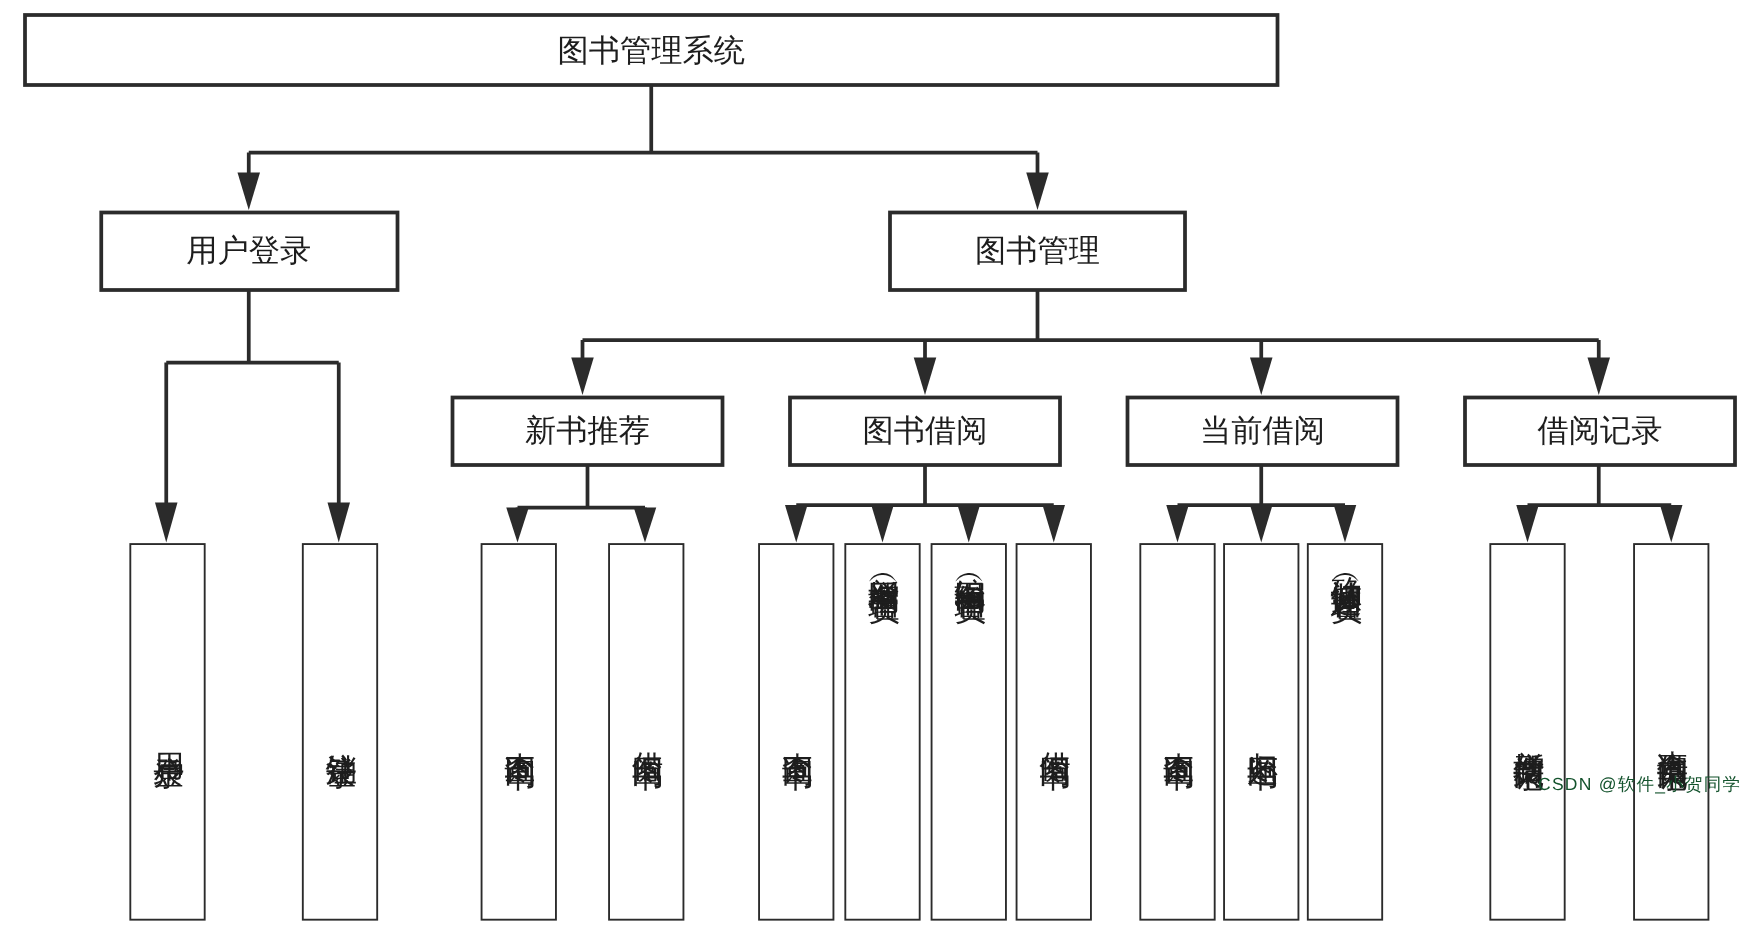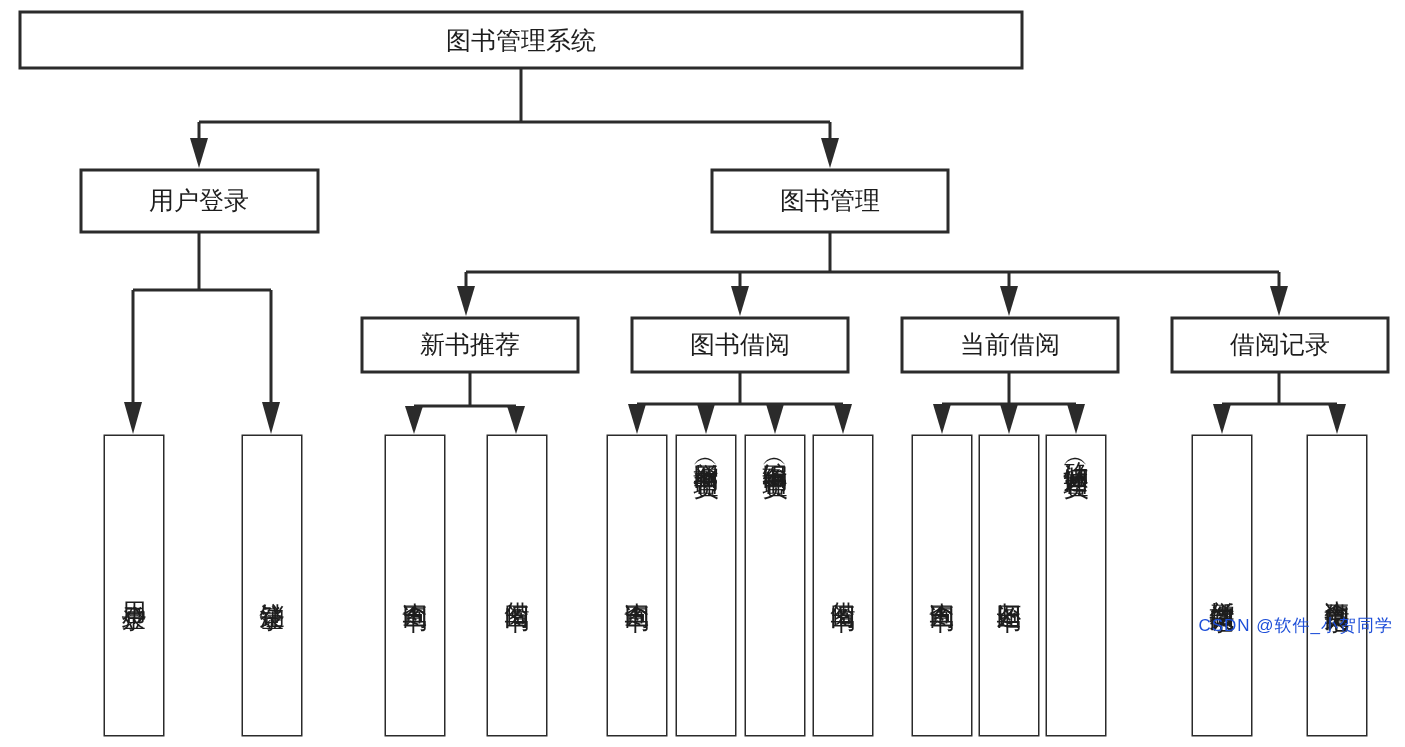--- a/index.html
+++ b/index.html
@@ -67,22 +67,22 @@
     letter-spacing: 2px;
     color: #1d1d1d;
     white-space: nowrap;
     text-align: center;
   }
   .watermark {
     position: absolute;
     right: 12px;
     bottom: 6px;
     font-family: "Liberation Sans", "DejaVu Sans", sans-serif;
-    font-size: 17px;
-    color: #1d4ed8;
+    font-size: 14px;
+    color: #14532d;
     letter-spacing: 1px;
     user-select: none;
     white-space: nowrap;
   }
 </style>
 </head>
 <body>
 
 <div id="diagram-root">
 

